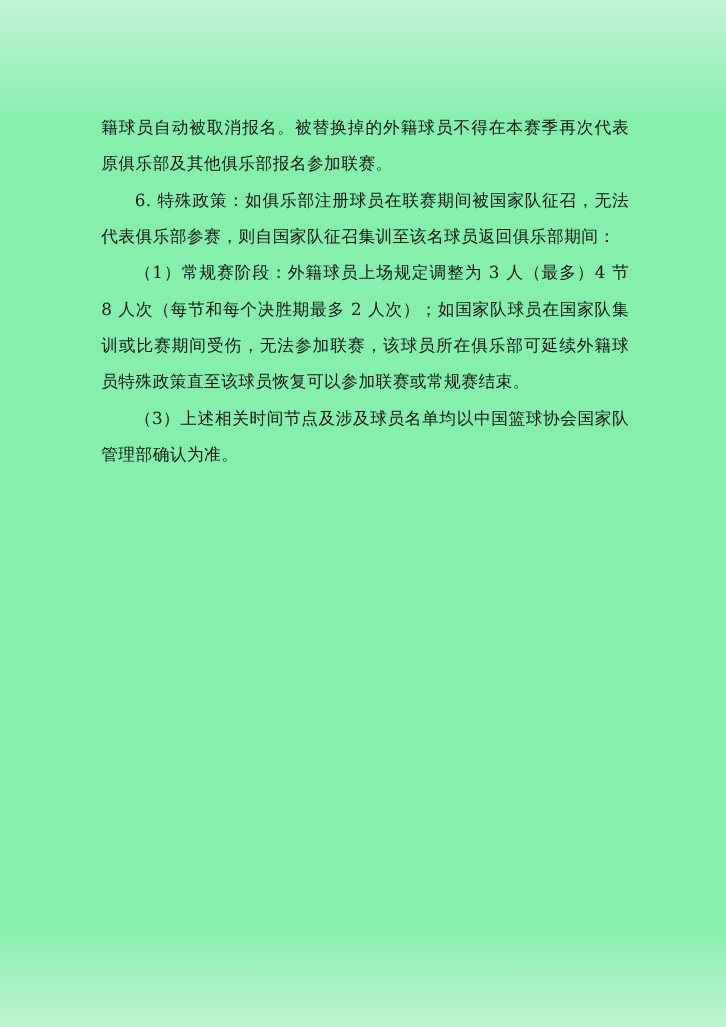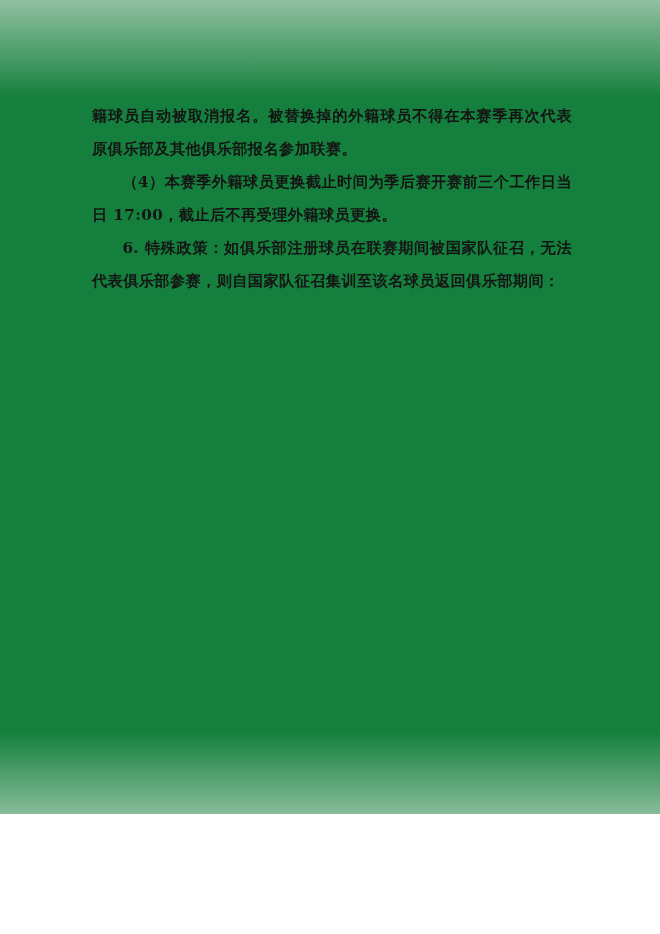--- a/index.html
+++ b/index.html
@@ -10,23 +10,22 @@
     width: 660px;
     height: 934px;
     background: #ffffff;
     font-family: "DejaVu Serif", "Liberation Serif", serif;
     color: #1a1a1a;
     overflow: hidden;
   }
   #page {
     position: relative;
     width: 660px;
-    height: 814px;
-    background: #15803d;
-    font-weight: bold;
+    height: 934px;
+    background: #86efac;
   }
   
   #page::before {
     content: "";
     position: absolute;
     inset: 0;
     background:
       linear-gradient(180deg, rgba(246,246,244,0.55) 0%, rgba(255,255,255,0) 12%),
       linear-gradient(0deg, rgba(248,248,246,0.5) 0%, rgba(255,255,255,0) 10%);
     pointer-events: none;
@@ -52,22 +51,23 @@
   }
 </style>
 </head>
 <body>
 
 <div id="page">
   <div id="doc-body">
 
     <p class="para">籍球员自动被取消报名。被替换掉的外籍球员不得在本赛季再次代表原俱乐部及其他俱乐部报名参加联赛。</p>
 
-    <p class="para indent">（4）本赛季外籍球员更换截止时间为季后赛开赛前三个工作日当日 17:00，截止后不再受理外籍球员更换。</p>
 
 
     <p class="para indent">6. 特殊政策：如俱乐部注册球员在联赛期间被国家队征召，无法代表俱乐部参赛，则自国家队征召集训至该名球员返回俱乐部期间：</p>
 
+    <p class="para indent">（1）常规赛阶段：外籍球员上场规定调整为 3 人（最多）4 节 8 人次（每节和每个决胜期最多 2 人次）；如国家队球员在国家队集训或比赛期间受伤，无法参加联赛，该球员所在俱乐部可延续外籍球员特殊政策直至该球员恢复可以参加联赛或常规赛结束。</p>
 
 
+    <p class="para indent">（3）上述相关时间节点及涉及球员名单均以中国篮球协会国家队管理部确认为准。</p>
 
   </div>
 </div>
 
 </body></html>

